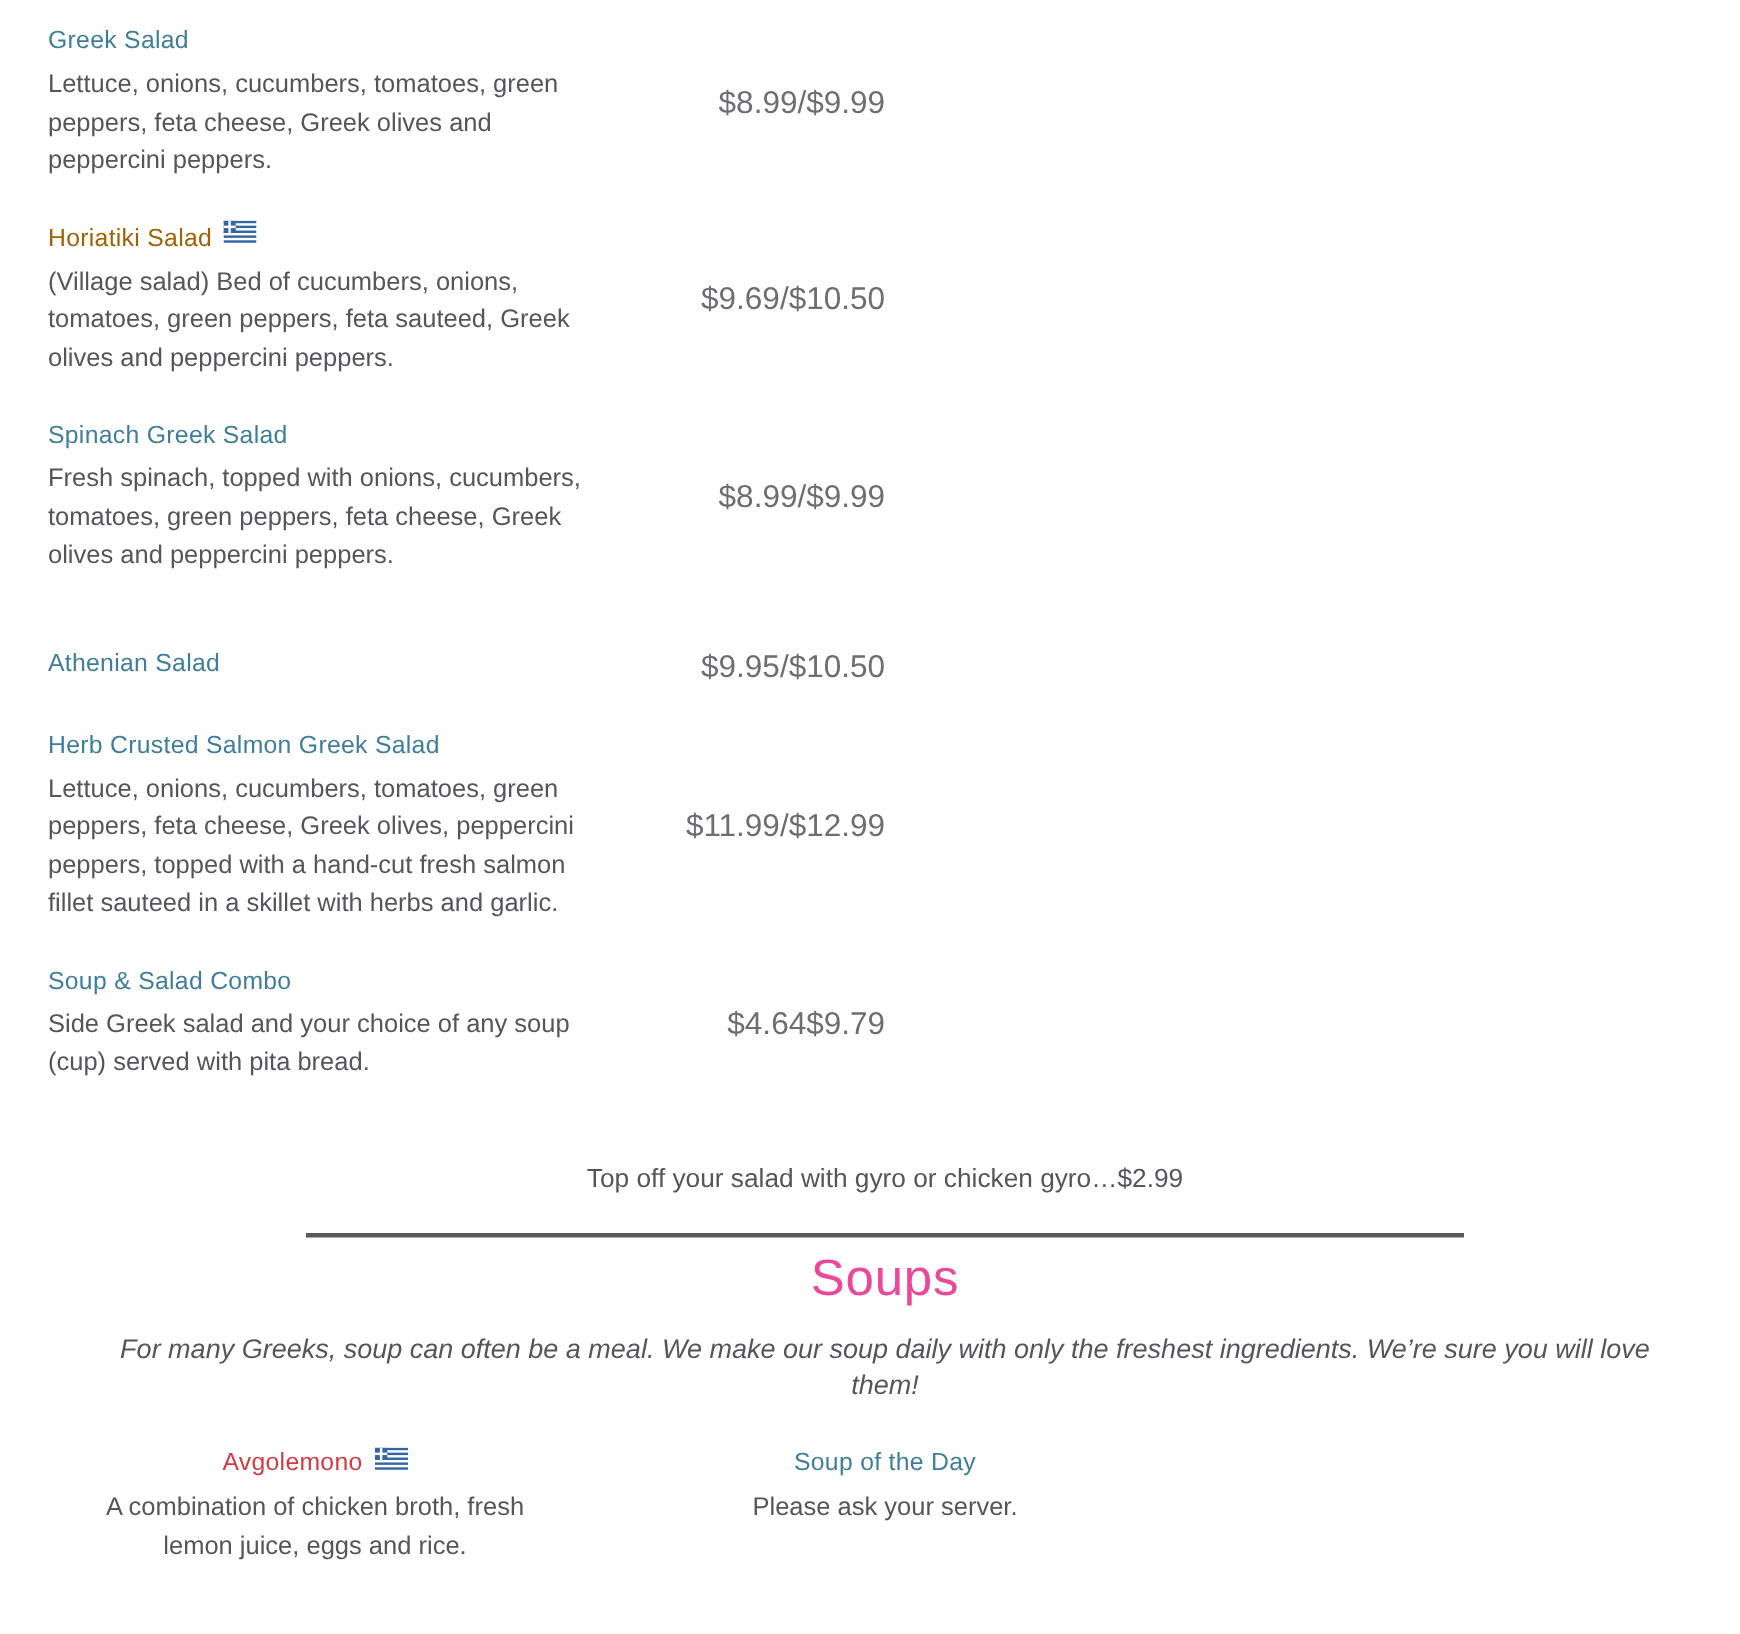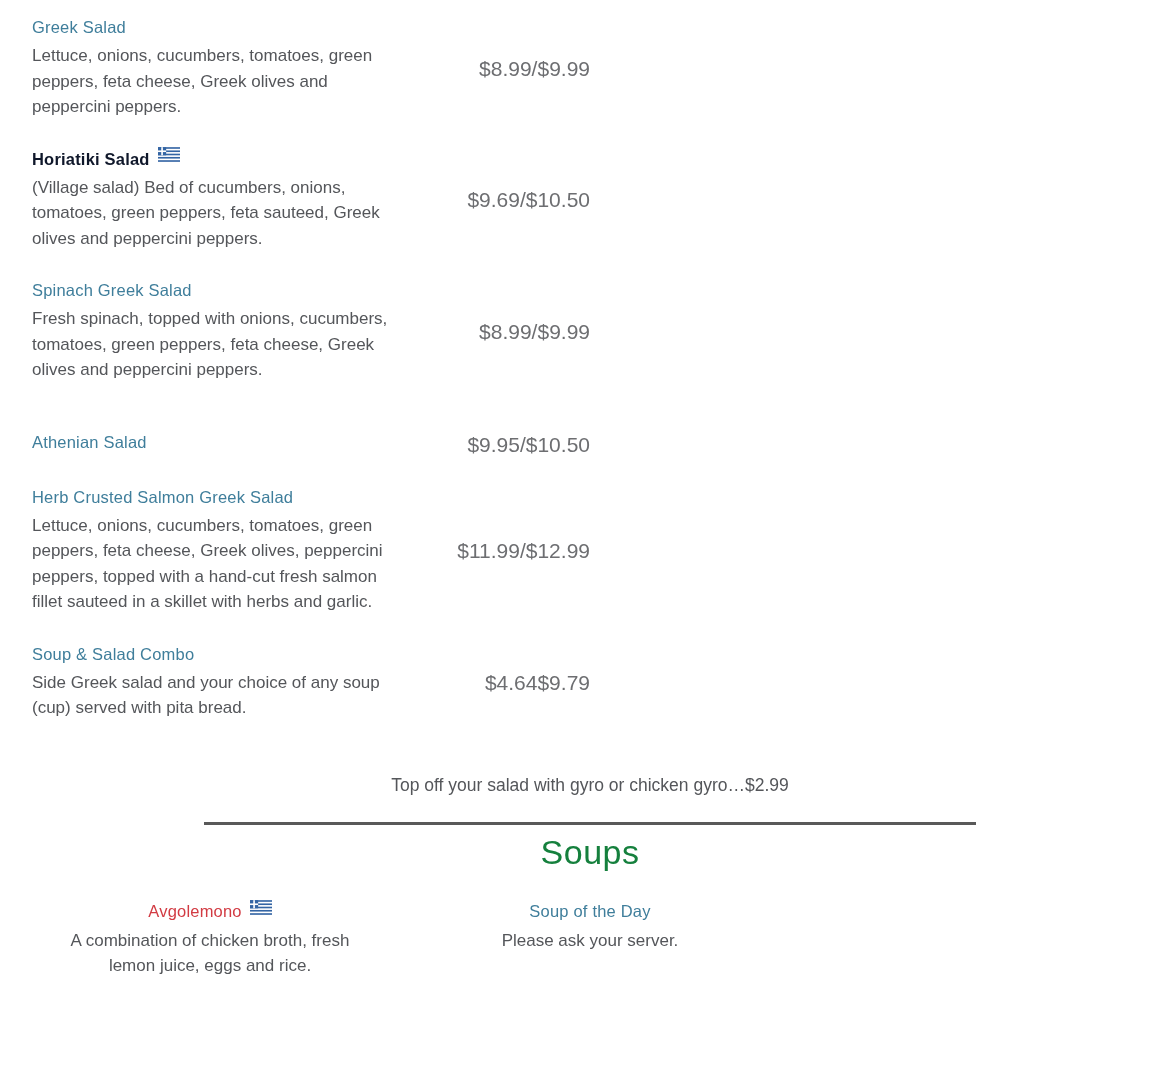--- a/index.html
+++ b/index.html
@@ -18,21 +18,21 @@
   .item-title {
     font-size: 16.5px;
     letter-spacing: 0.2px;
     color: #3f7e9b;
     margin-bottom: 6px;
     display: flex;
     align-items: flex-start;
     gap: 8px;
   }
   .item-title .flag { margin-top: -3px; }
-  .item-title.red .name-text { color: #0f172a; font-weight: bold; }
+  .item-title.red .name-text { color: #a16207; }
   .item-desc {
     font-size: 17px;
     line-height: 1.5;
     color: #54565a;
     white-space: pre-line;
   }
   .item-price {
     width: 150px;
     flex-shrink: 0;
     text-align: right;
@@ -53,42 +53,42 @@
     width: 772px;
     margin: 0 auto;
   }
 
   
   .soups-heading {
     text-align: center;
     font-size: 34px;
     font-weight: normal;
     letter-spacing: 0.5px;
-    color: #15803d;
+    color: #ec4899;
     margin: 8px 0 15px 0;
   }
   .soups-subtitle {
     text-align: center;
     font-style: italic;
     font-size: 18px;
     line-height: 1.38;
     color: #54565a;
     margin: 0 auto;
     max-width: 1110px;
     white-space: pre-line;
   }
   .soups-grid { display: flex; margin-top: 30px; }
   .soup-col { width: 380px; text-align: center; }
   .soup-title {
     font-size: 16.5px;
     letter-spacing: 0.2px;
     color: #3f7e9b;
     margin-bottom: 7px;
     display: inline-flex;
-    align-items: center;
+    align-items: flex-end;
     gap: 8px;
   }
   .soup-title .flag { margin-top: -3px; }
   .soup-title.red .name-text { color: #d23b43; }
   .soup-desc {
     font-size: 17px;
     line-height: 1.5;
     color: #54565a;
     white-space: pre-line;
   }
@@ -182,20 +182,22 @@
       <div class="item-price">$4.64$9.79</div>
     </div>
 
     <p class="addon-note">Top off your salad with gyro or chicken gyro…$2.99</p>
   </section>
 
   <hr class="divider">
 
   <section>
     <h2 class="soups-heading">Soups</h2>
+    <p class="soups-subtitle">For many Greeks, soup can often be a meal. We make our soup daily with only the freshest ingredients. We’re sure you will love
+them!</p>
 
     <div class="soups-grid">
 
       <div class="soup-col">
         <div class="soup-title red">
           <span class="name-text">Avgolemono</span>
           <span class="flag">
             <svg width="22" height="15" viewBox="0 0 27 18" aria-hidden="true">
               <rect width="27" height="18" fill="#ffffff"></rect>
               <rect y="0" width="27" height="2" fill="#3465a4"></rect>

